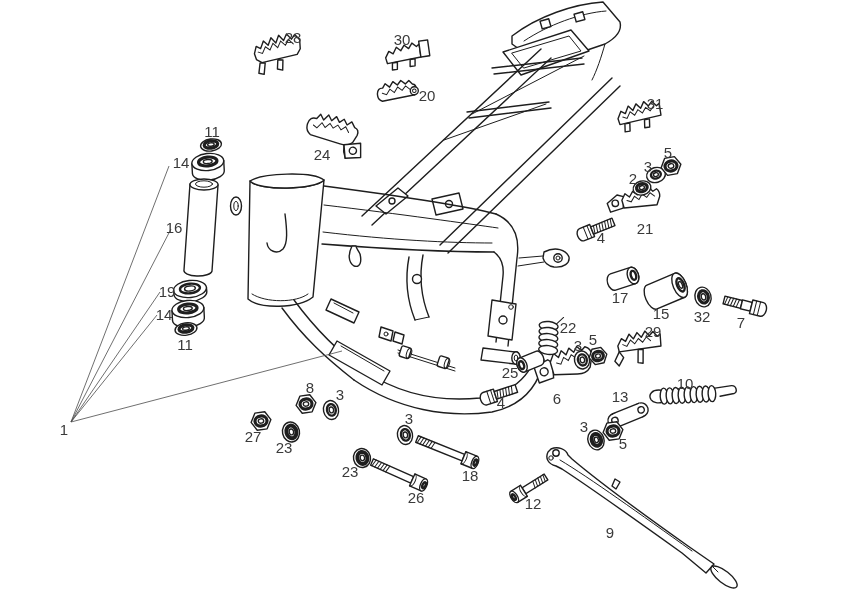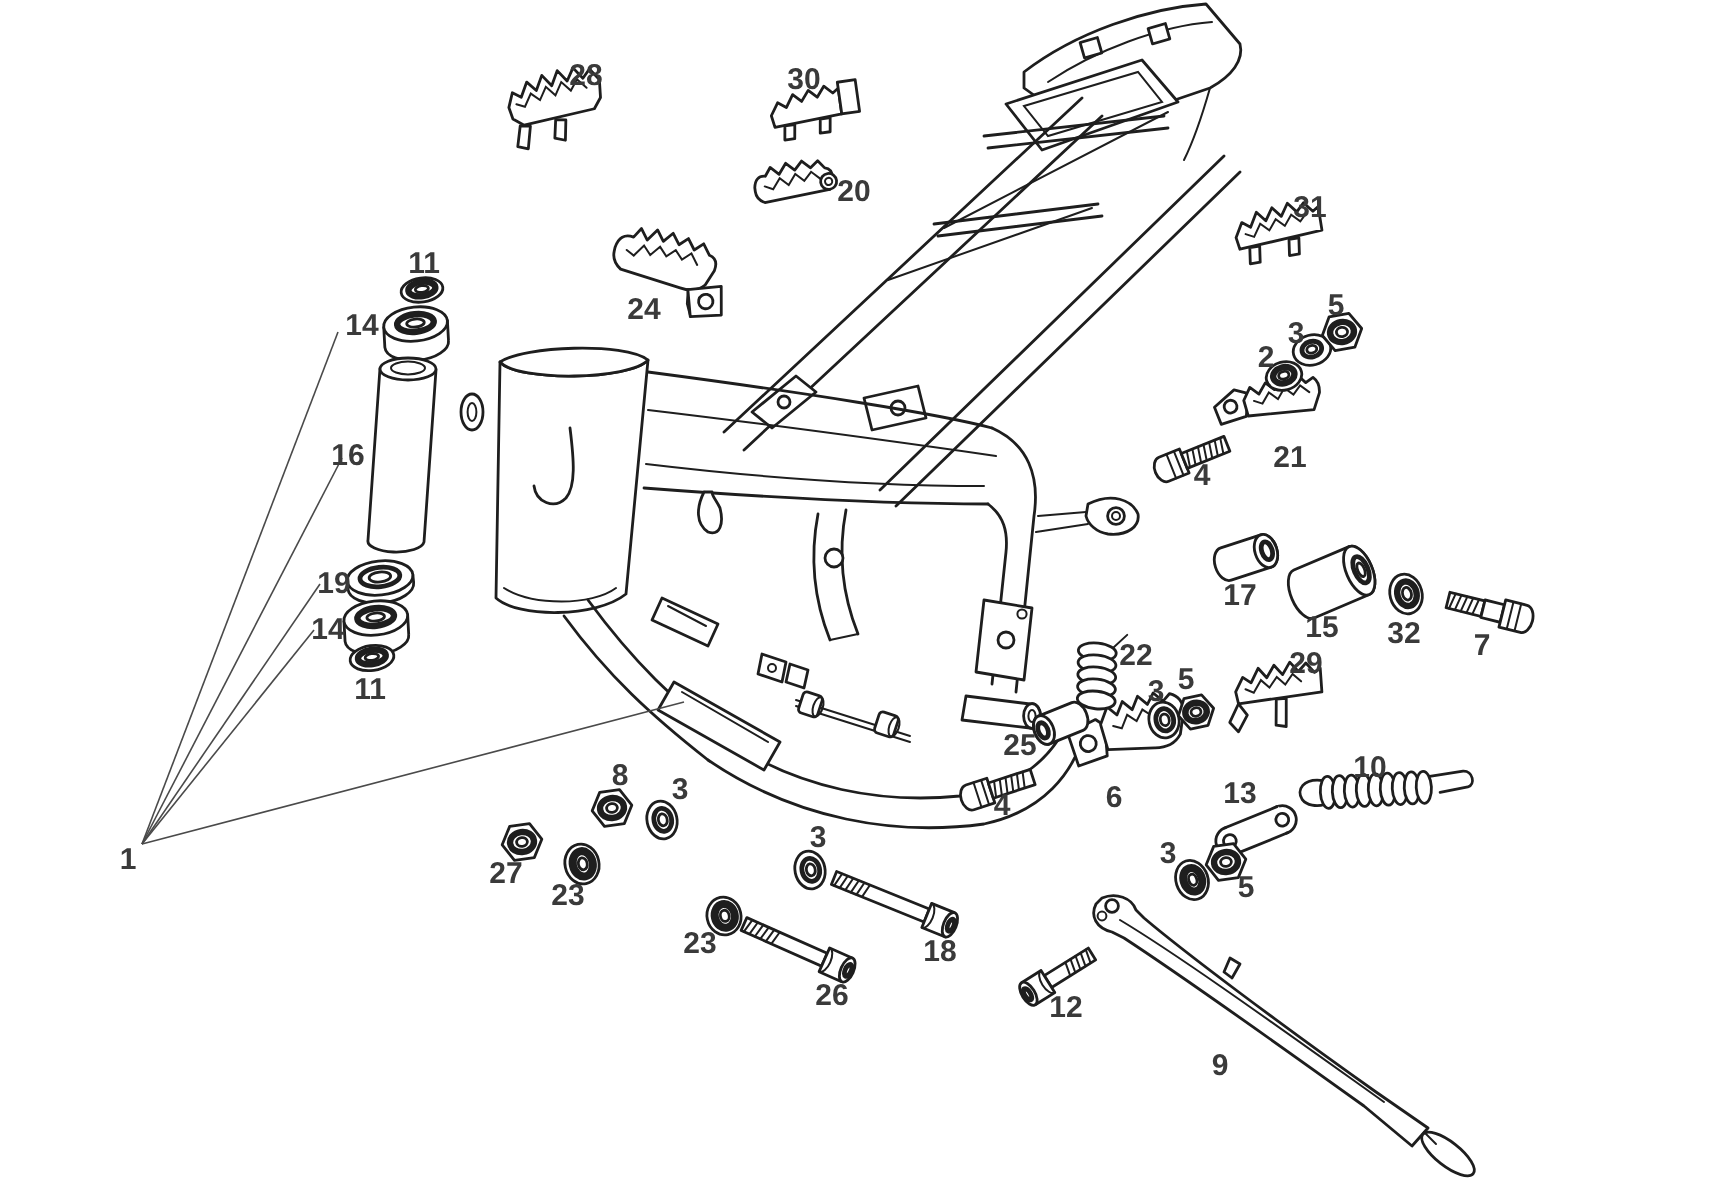--- a/index.html
+++ b/index.html
@@ -1,16 +1,16 @@
 <!DOCTYPE html>
 <html><head>
 <meta charset="utf-8">
 <style>
   html,body{margin:0;padding:0;background:#fff;}
-  .stage{position:relative;width:868px;height:593px;background:#fff;overflow:hidden;font-weight:bold;}
+  .stage{position:relative;width:868px;height:593px;background:#fff;overflow:hidden;}
   svg{position:absolute;left:0;top:0;}
   .s{stroke:#1e1e1e;fill:none;stroke-width:1.4;stroke-linecap:round;stroke-linejoin:round;}
   .f{fill:#fff;stroke:#1e1e1e;stroke-width:1.4;stroke-linejoin:round;stroke-linecap:round;}
   .thin{stroke:#1e1e1e;fill:none;stroke-width:1;stroke-linecap:round;}
   .r2{stroke:#1e1e1e;fill:none;stroke-width:2.4;}
   .r3{stroke:#1e1e1e;fill:none;stroke-width:3.2;}
   .r4{stroke:#1e1e1e;fill:none;stroke-width:4;}
   .wf{fill:#fff;stroke:none;}
   .leader{stroke:#4a4a4a;stroke-width:0.8;fill:none;}
   text{font-family:"Liberation Sans",sans-serif;font-size:15px;fill:#3a3a3a;text-anchor:middle;}

